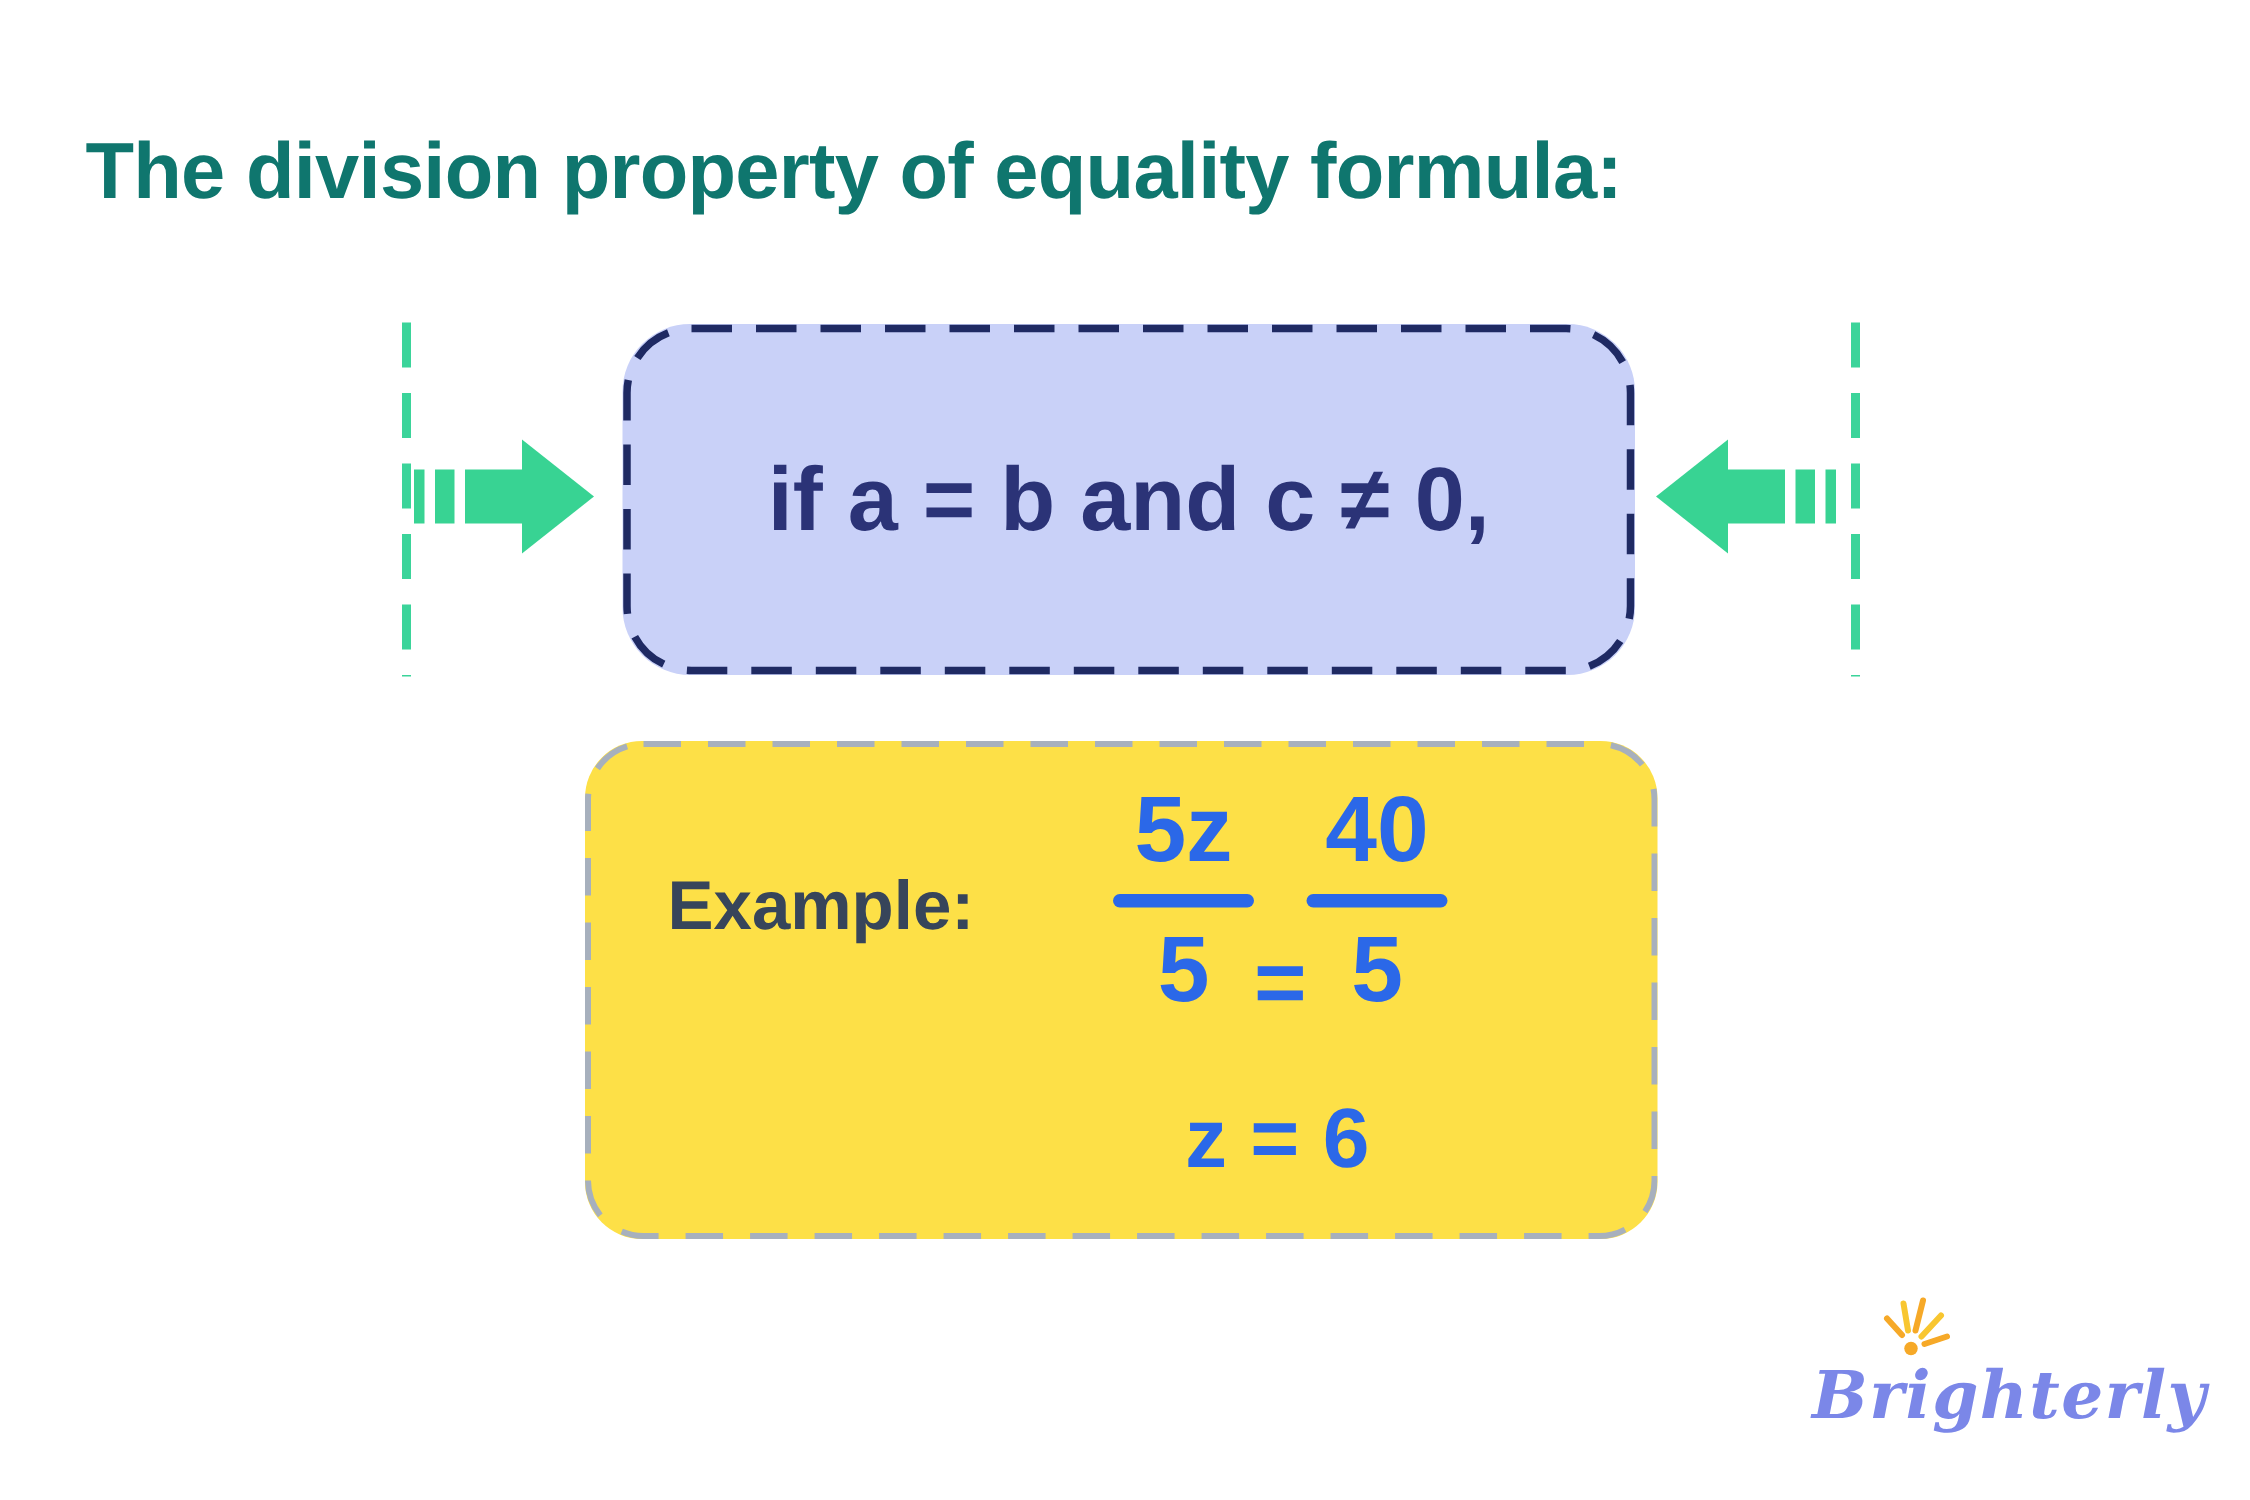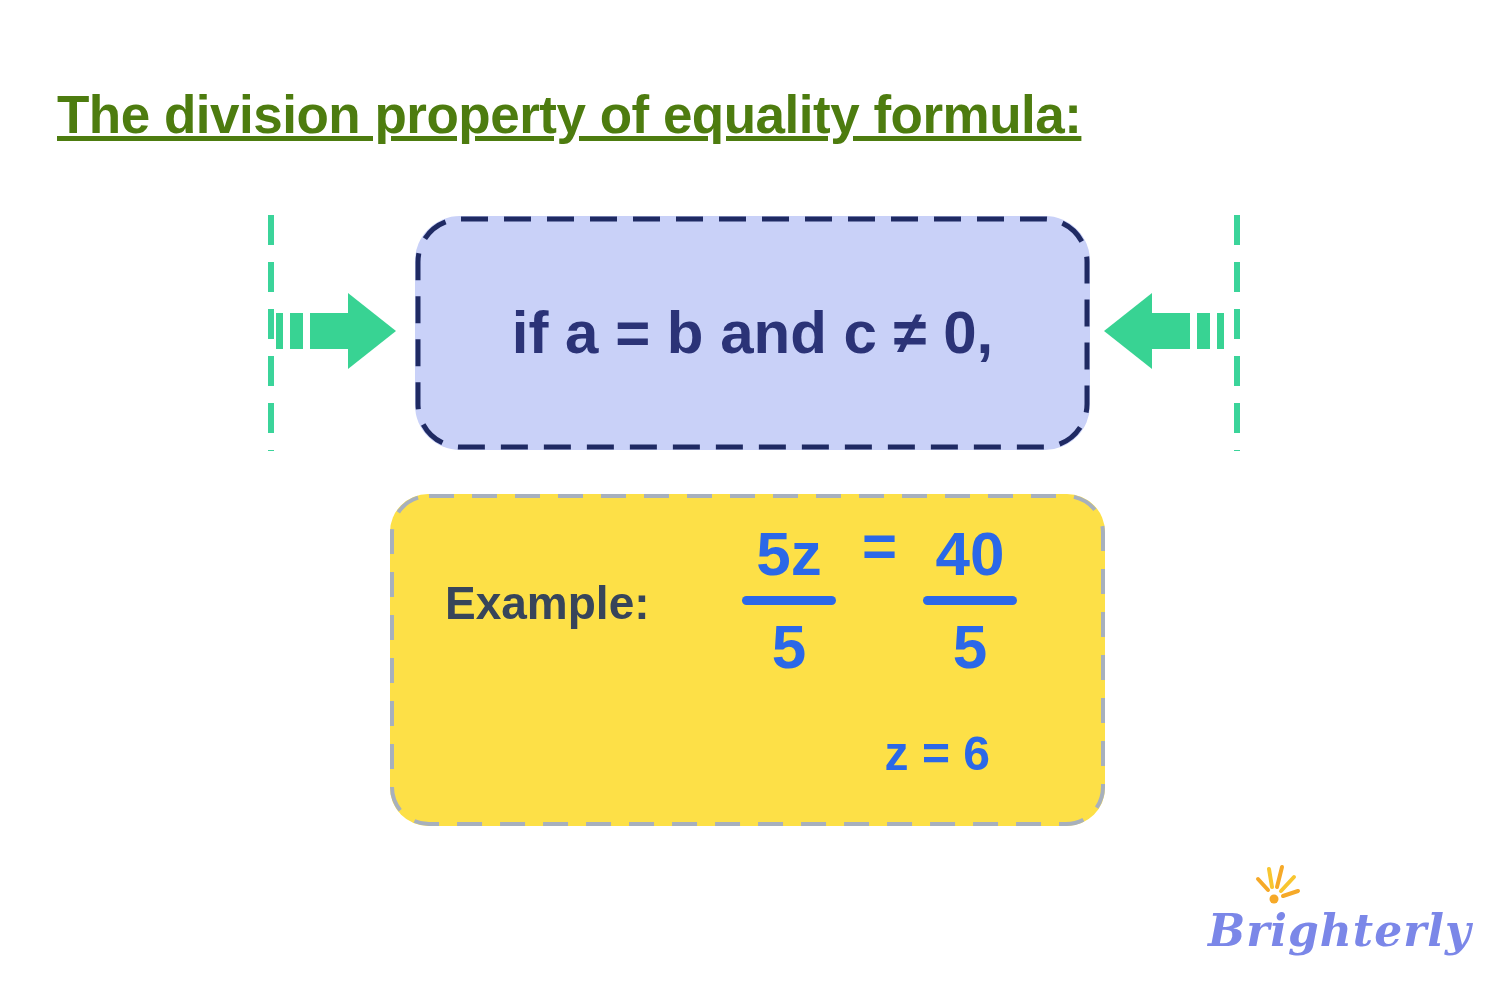--- a/index.html
+++ b/index.html
@@ -15,22 +15,21 @@
   
   .page-title {
     position: absolute;
     left: 57px;
     top: 84px;
     width: 1300px;
     margin: 0;
     font-size: 53px;
     font-weight: bold;
     letter-spacing: -0.5px;
-    color: #4d7c0f;
-    text-decoration: underline;
+    color: #0f766e;
   }
 
   
   .formula-box {
     position: absolute;
     left: 415px;
     top: 216px;
     width: 675px;
     height: 234px;
     background: #c9d1f8;
@@ -80,22 +79,21 @@
     top: 82px;
     font-size: 46px;
     font-weight: bold;
     color: #37455a;
   }
   .equation {
     position: absolute;
     left: 352px;
     top: 22px;
     display: flex;
-    align-items: flex-start;
-    gap: 26px;
+    align-items: flex-end;
     color: #2b68e8;
   }
   .fraction {
     display: inline-flex;
     flex-direction: column;
     align-items: center;
   }
   .fraction .num, .fraction .den {
     font-size: 62px;
     font-weight: bold;
@@ -113,22 +111,22 @@
     font-size: 60px;
     font-weight: bold;
     color: #2b68e8;
     line-height: 60px;
   }
   .solution {
     position: absolute;
     left: 400px;
     top: 232px;
     width: 200px;
-    text-align: right;
-    font-size: 48px;
+    text-align: left;
+    font-size: 56px;
     font-weight: bold;
     color: #2b68e8;
   }
 
   
   .logo {
     position: absolute;
     right: 52px;
     bottom: 44px;
     width: 240px;

